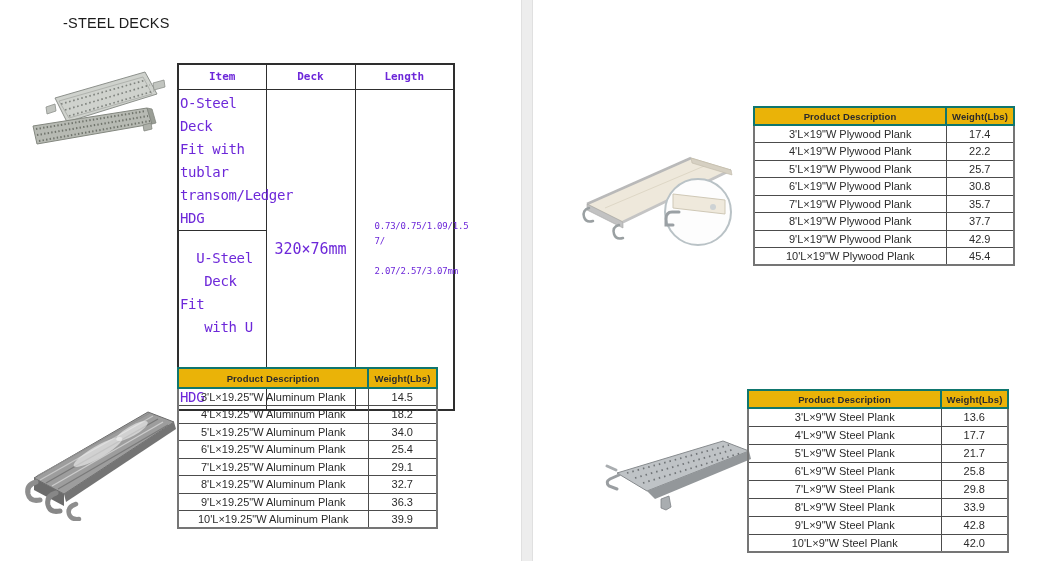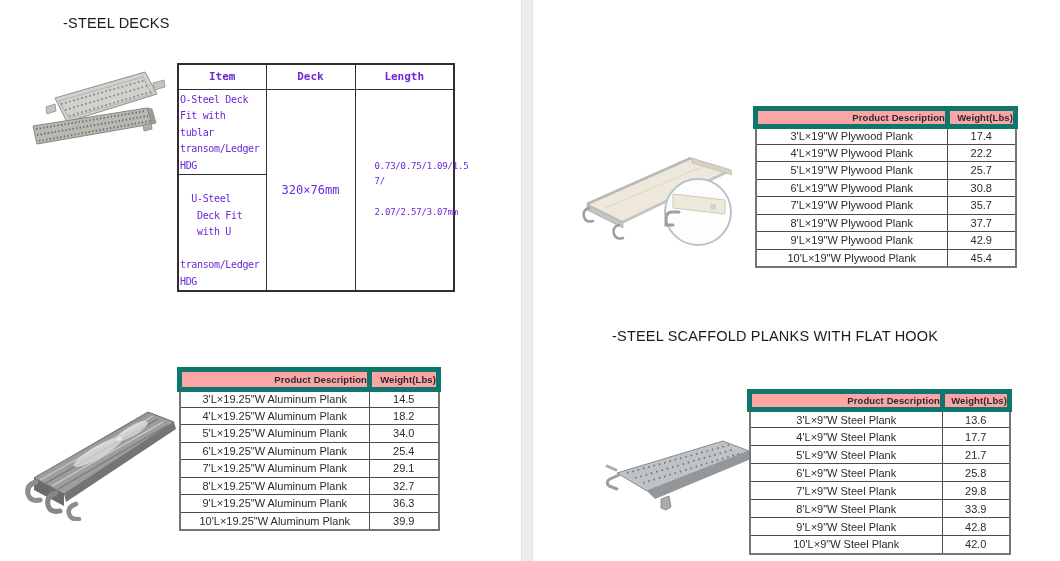--- a/index.html
+++ b/index.html
@@ -33,38 +33,38 @@
     font-family:"DejaVu Sans Mono", monospace;
     border:2px solid #2e2e2e;
     color:#6d28d9;
   }
   .deck-table th, .deck-table td { border:1px solid #2e2e2e; }
   .deck-table th { font-size:11px; font-weight:bold; text-align:center; vertical-align:middle; }
   .deck-table .row-hdr { height:25px; }
   .deck-table .row-item1 { height:58px; }
   .deck-table .row-item2 { height:84px; }
   .cell-item {
-    font-size:10px; letter-spacing:-0.35px; line-height:1.65;
+    font-size:14px; letter-spacing:-0.35px; line-height:1.65;
     white-space:pre-wrap; text-align:left; vertical-align:top; padding:2px 1px 0 1px;
   }
   .cell-item2 { vertical-align:middle; padding-top:16px; }
-  .cell-size { font-size:12px; text-align:center; vertical-align:middle; }
+  .cell-size { font-size:15px; text-align:center; vertical-align:middle; }
   .cell-length {
     font-size:9px; letter-spacing:-0.2px; line-height:1.7;
     white-space:pre-wrap; text-align:left; vertical-align:middle; padding-left:19px;
   }
 
   
   .plank-table {
     position:absolute; border-collapse:collapse; table-layout:fixed;
     border:2px solid #757575; color:#2b2b2b;
   }
   .plank-table th {
-    font-size:9.5px; font-weight:bold; background:#fca5a5;
-    border:5px solid #0f766e; text-align:right; vertical-align:middle;
+    font-size:9.5px; font-weight:bold; background:#eab308;
+    border:2px solid #0f766e; text-align:center; vertical-align:middle;
     letter-spacing:0.1px;
   }
   .plank-table td {
     font-size:11px; border:1px solid #4c4c4c;
     text-align:center; vertical-align:middle; white-space:nowrap;
   }
   .tbl-plywood { left:753px; top:106px; width:260px; }
   .tbl-plywood tr { height:17.5px; }
   .tbl-plywood tr.hdr { height:18px; }
   .tbl-aluminum { left:177px; top:367px; width:259px; }
@@ -251,21 +251,20 @@
           <td>9'L×19"W Plywood Plank</td>
           <td>42.9</td>
         </tr>
     <tr>
           <td>10'L×19"W Plywood Plank</td>
           <td>45.4</td>
         </tr>
   </tbody>
     </table>
 
-  <div class="sec-title" style="left:612px; top:328px;">-STEEL SCAFFOLD PLANKS WITH FLAT HOOK</div>
 
   <svg class="product-img" style="left:603px; top:415px;" width="158" height="112" viewBox="0 0 158 112">
     <polygon points="14,58 120,26 146,36 44,76" fill="#bfc3c6" stroke="#878b8e" stroke-width="1"></polygon>
     <line x1="24" y1="58" x2="126" y2="30" stroke="#6f7376" stroke-width="1.8" stroke-dasharray="1.5,4"></line>
     <line x1="32" y1="63" x2="132" y2="34" stroke="#6f7376" stroke-width="1.8" stroke-dasharray="1.5,4"></line>
     <line x1="40" y1="68" x2="138" y2="38" stroke="#6f7376" stroke-width="1.8" stroke-dasharray="1.5,4"></line>
     <polygon points="44,76 146,36 148,44 52,84" fill="#93979a"></polygon>
     <path d="M16,60 l-9,4 q-5,3 -1,7 l8,3" stroke="#9a9ea1" stroke-width="3" fill="none" stroke-linecap="round"></path>
     <line x1="13" y1="55" x2="4" y2="51" stroke="#a9adb0" stroke-width="3" stroke-linecap="round"></line>
     <polygon points="58,84 66,81 68,92 63,95 58,93" fill="#a9adb0" stroke="#7e8285" stroke-width="0.8"></polygon>

